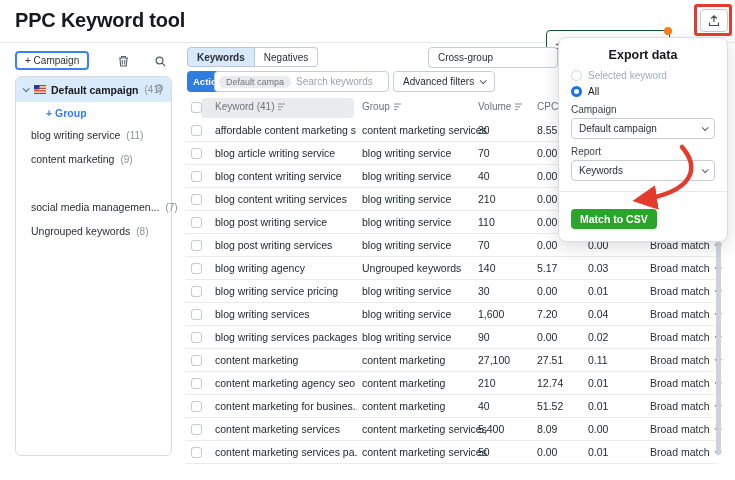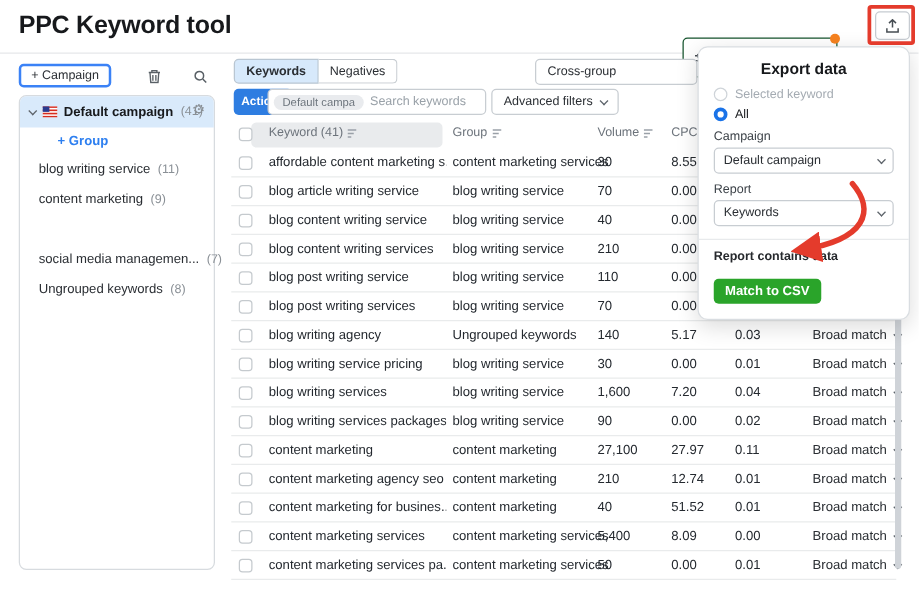--- a/index.html
+++ b/index.html
@@ -345,21 +345,21 @@
         <span>Broad match</span>
         <span class="chev" style="color:#5d646b"></span>
       </div>
     </div>
 
     <div class="row">
       <div class="cb"></div>
       <div class="cell kwc c-kw">content marketing</div>
       <div class="cell c-grp">content marketing</div>
       <div class="cell c-vol">27,100</div>
-      <div class="cell c-cpc">27.97</div>
+      <div class="cell c-cpc">27.51</div>
       <div class="cell c-com">0.11</div>
       <div class="cell c-match match-sel">
         <span>Broad match</span>
         <span class="chev" style="color:#5d646b"></span>
       </div>
     </div>
 
     <div class="row">
       <div class="cb"></div>
       <div class="cell kwc c-kw">content marketing agency seo</div>
@@ -430,21 +430,20 @@
   <div class="select">
     <span>Default campaign</span>
     <span class="chev"></span>
   </div>
   <div class="fld-label">Report</div>
   <div class="select">
     <span>Keywords</span>
     <span class="chev"></span>
   </div>
   <div id="popup-divider"></div>
-  <div id="contains-title">Report contains data</div>
   <div id="csv-btn">Match to CSV</div>
 </div>
 
 <svg class="abs" id="annot-arrow" viewBox="0 0 115 78">
   <defs>
     <marker id="ah" orient="auto" markerWidth="5.5" markerHeight="5.5" refX="3.8" refY="2.75">
       <path d="M0,0 L5.5,2.75 L0,5.5 z" fill="#e43b2c"></path>
     </marker>
   </defs>
   <path d="M 84 5 C 102 26 96 50 42 58" fill="none" stroke="#e43b2c" stroke-width="4.5" stroke-linecap="round" marker-end="url(#ah)"></path>

